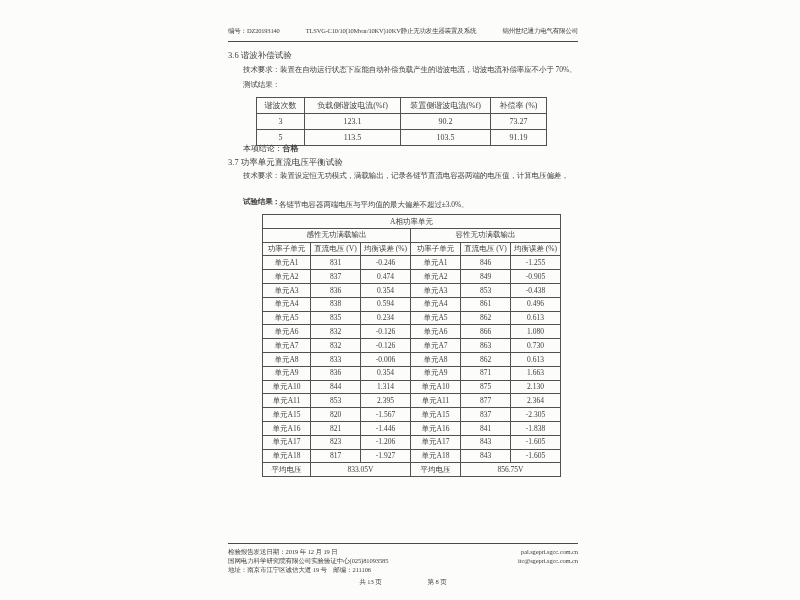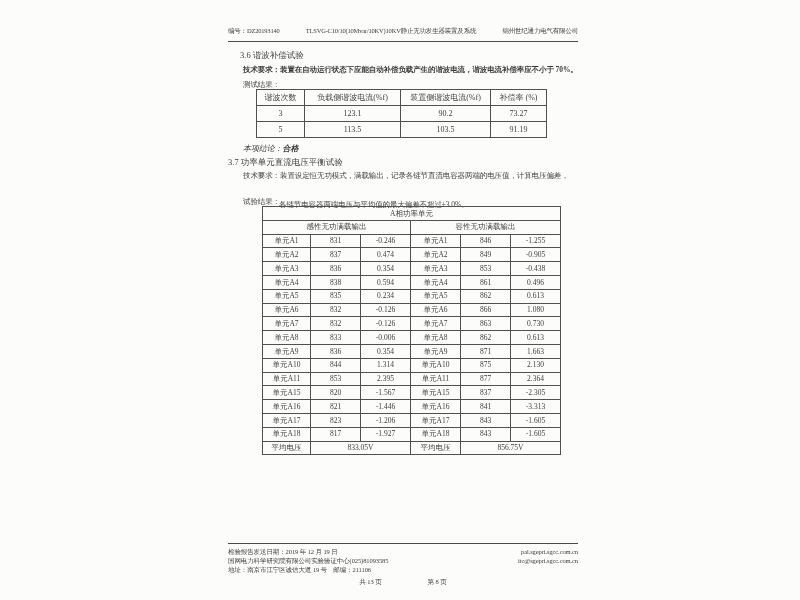--- a/index.html
+++ b/index.html
@@ -17,21 +17,21 @@
 
   .doc-header {
     left:228px; top:27px; width:350px;
     display:flex; justify-content:space-between; align-items:baseline;
     font-size:6.5px; letter-spacing:-0.2px; white-space:nowrap;
     border-bottom:1px solid #4a4a4a; padding-bottom:5px;
   }
   .sec-heading { font-size:8.5px; }
   .body-text  { font-size:7.5px; letter-spacing:-0.1px; white-space:nowrap; }
 
-  table { border-collapse:collapse; table-layout:fixed; }
+  table { border-collapse:collapse; table-layout:fixed;margin-top:8px; }
   th, td {
     border:1px solid #515151; text-align:center;
     font-weight:normal; padding:0 2px; overflow:hidden; white-space:nowrap;
   }
   .t1 { left:256px; top:89px; font-size:8px; }
   .t1 th, .t1 td { height:15px; }
   .t2 { left:262px; top:206px; font-size:7.5px; }
   .t2 th, .t2 td { height:12.8px; line-height:1; }
 
   .conclusion b { font-weight:bold; }
@@ -48,22 +48,22 @@
 <body>
 
 <div class="scan-bg"></div>
 
 <div class="abs doc-header">
   <span>编号：DZ20193140</span>
   <span>TLSVG-C10/10(10Mvar/10KV)10KV静止无功发生器装置及系统</span>
   <span>锦州世纪通力电气有限公司</span>
 </div>
 
-<div class="abs sec-heading" style="left:228px; top:50px;margin-left:12px;">3.6 谐波补偿试验</div>
-<div class="abs body-text" style="left:243px; top:65px;font-weight:bold;">技术要求：装置在自动运行状态下应能自动补偿负载产生的谐波电流，谐波电流补偿率应不小于 70%。</div>
+<div class="abs sec-heading" style="left:228px; top:50px;">3.6 谐波补偿试验</div>
+<div class="abs body-text" style="left:243px; top:65px;">技术要求：装置在自动运行状态下应能自动补偿负载产生的谐波电流，谐波电流补偿率应不小于 70%。</div>
 <div class="abs body-text" style="left:243px; top:80px;">测试结果：</div>
 
 <table class="abs t1">
   <colgroup>
       <col style="width:48px">
       <col style="width:96px">
       <col style="width:90px">
       <col style="width:56px">
     </colgroup>
   <thead>
@@ -83,45 +83,53 @@
       </tr>
       <tr>
         <td>5</td>
         <td>113.5</td>
         <td>103.5</td>
         <td>91.19</td>
       </tr>
     </tbody>
 </table>
 
-<div class="abs body-text conclusion" style="left:243px; top:143px; font-size:8px;font-style:italic;">
+<div class="abs body-text conclusion" style="left:243px; top:143px; font-size:8px;">
   <span>本项结论：</span><b>合格</b>
 </div>
 
 <div class="abs sec-heading" style="left:228px; top:157px;">3.7 功率单元直流电压平衡试验</div>
 <div class="abs body-text" style="left:243px; top:171px;">技术要求：装置设定恒无功模式，满载输出，记录各链节直流电容器两端的电压值，计算电压偏差，</div>
 <div class="abs body-text" style="left:279px; top:184px;margin-top:16px;">各链节电容器两端电压与平均值的最大偏差不超过±3.0%。</div>
-<div class="abs body-text" style="left:243px; top:197px;">试验结果：</div>
+<div class="abs body-text" style="left:243px; top:197px;font-weight:bold;">试验结果：</div>
 
 <table class="abs t2">
   <colgroup>
       <col style="width:48px">
       <col style="width:50px">
       <col style="width:50px">
       <col style="width:50px">
       <col style="width:50px">
       <col style="width:50px">
     </colgroup>
   <thead>
     <tr>
       <th colspan="6">A相功率单元</th>
     </tr>
     <tr>
       <th colspan="3">感性无功满载输出</th>
       <th colspan="3">容性无功满载输出</th>
+    </tr>
+    <tr>
+      <th>功率子单元</th>
+      <th>直流电压 (V)</th>
+      <th>均衡误差 (%)</th>
+      <th>功率子单元</th>
+      <th>直流电压 (V)</th>
+      <th>均衡误差 (%)</th>
     </tr>
   </thead>
   <tbody id="balance-body">
       <tr>
         <td>单元A1</td>
         <td>831</td>
         <td>-0.246</td>
         <td>单元A1</td>
         <td>846</td>
         <td>-1.255</td>
@@ -213,21 +221,21 @@
         <td>单元A15</td>
         <td>837</td>
         <td>-2.305</td>
       </tr>
       <tr>
         <td>单元A16</td>
         <td>821</td>
         <td>-1.446</td>
         <td>单元A16</td>
         <td>841</td>
-        <td>-3.313</td>
+        <td>-1.838</td>
       </tr>
       <tr>
         <td>单元A17</td>
         <td>823</td>
         <td>-1.206</td>
         <td>单元A17</td>
         <td>843</td>
         <td>-1.605</td>
       </tr>
       <tr>

